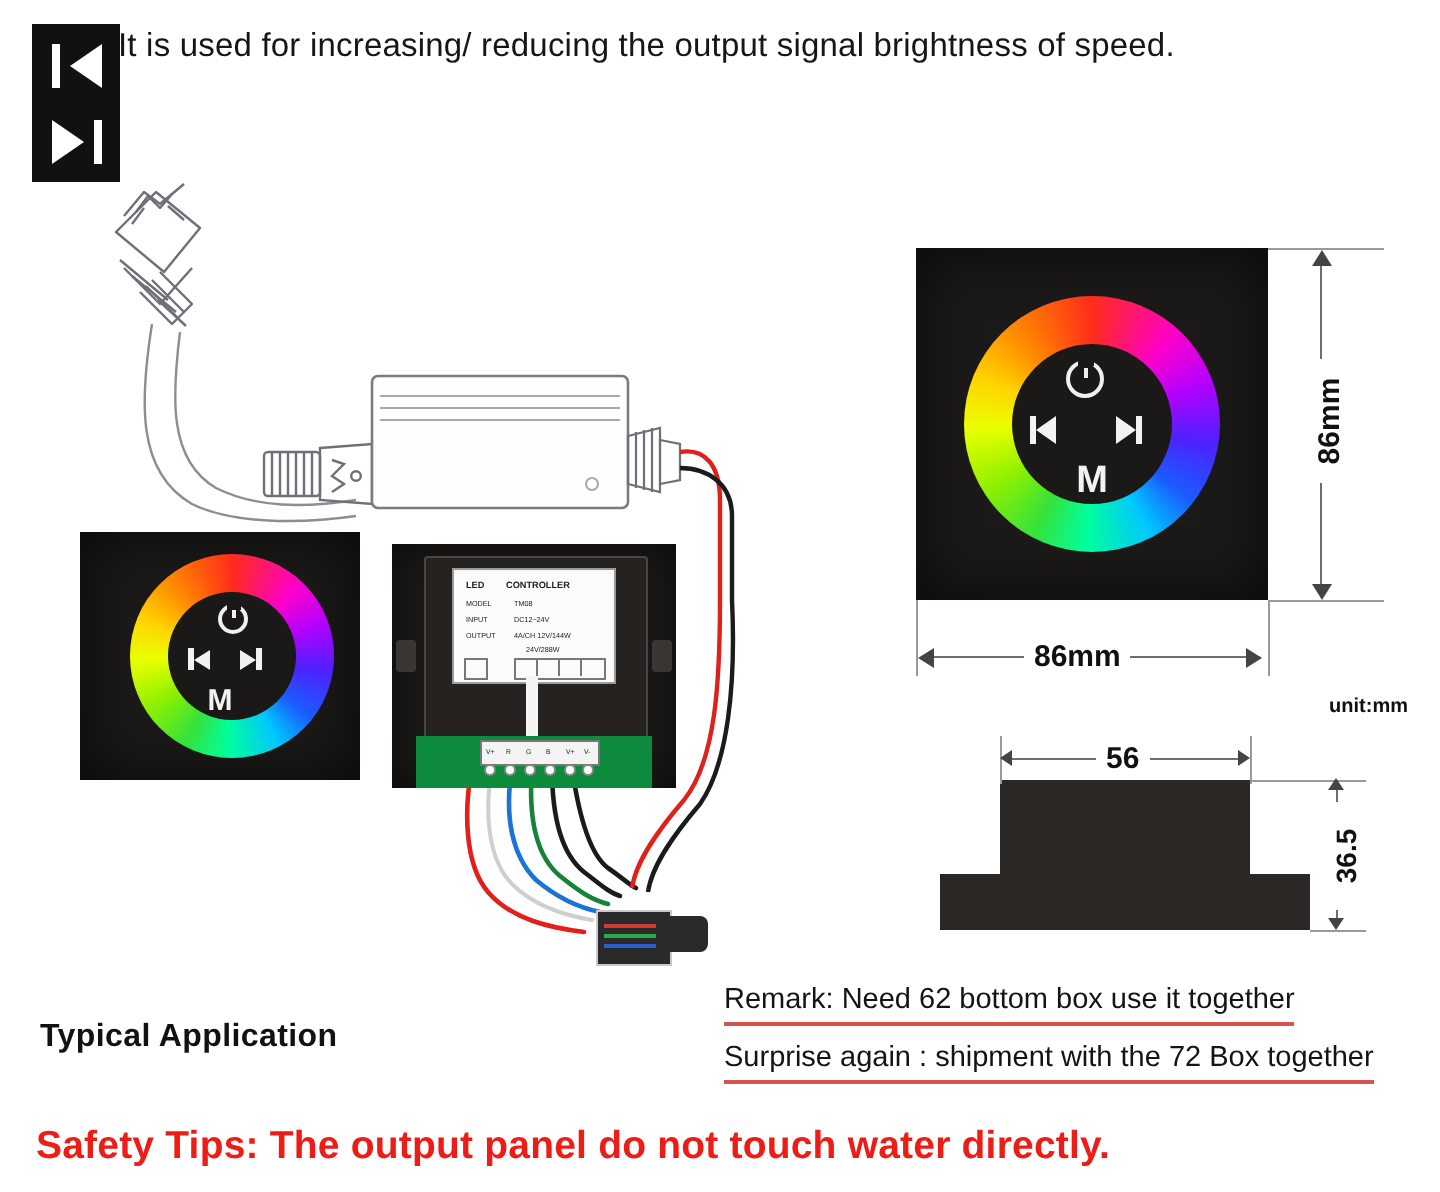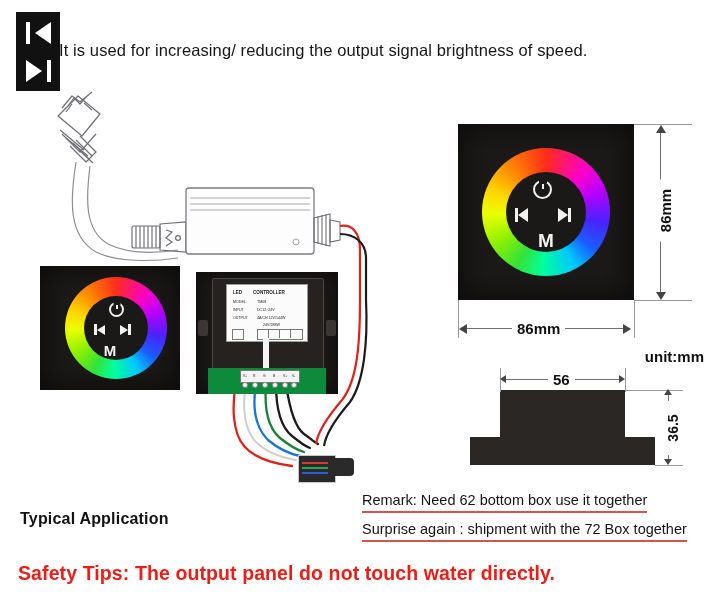--- a/index.html
+++ b/index.html
@@ -30,21 +30,21 @@
   }
   .tri-next{
     width:0;height:0;border-style:solid;
     border-width:11px 0 11px 16px;
     border-color:transparent transparent transparent #fff;
     margin-right:4px;
   }
   .bar-l{width:4px;height:22px;background:#fff;margin-right:1px;}
   .bar-r{width:4px;height:22px;background:#fff;margin-left:1px;}
   #header-text{
-    left:59px;top:40px;width:640px;
+    left:59px;top:13px;width:640px;
     font-size:16.5px;line-height:20px;color:#161616;
     letter-spacing:.1px;
   }
 
   
   .panel{
     background:#1c1a19;
     box-shadow:inset 0 0 26px 6px rgba(0,0,0,.55);
     position:absolute;
   }
@@ -115,21 +115,21 @@
   .remark{
     position:absolute;font-size:14.5px;color:#141414;
     border-bottom:2px solid #d8534f;padding-bottom:3px;white-space:nowrap;
   }
   #remark-1{left:362px;top:492px;}
   #remark-2{left:362px;top:521px;}
   #safety-tips{
     left:18px;top:562px;font-size:19.5px;font-weight:bold;
     color:#ee1c17;letter-spacing:.1px;
   }
-  #unit-label{right:16px;top:348px;font-size:15px;font-weight:bold;color:#111;}
+  #unit-label{right:16px;top:348px;font-size:10px;font-weight:bold;color:#111;}
 
   
   svg.draw{position:absolute;left:0;top:0;}
   .pcb{position:absolute;background:#0e8a3c;}
   .lbl{position:absolute;background:#fbfbfb;border:1px solid #9b9b9b;}
   .lbl-t{position:absolute;font-size:3.6px;color:#222;white-space:nowrap;font-family:"Liberation Sans",sans-serif;}
   .term{position:absolute;background:#f4f4f4;border:1px solid #777;}
   .screw{position:absolute;width:4px;height:4px;border-radius:50%;background:#fafafa;border:1px solid #888;}
   .conn{position:absolute;background:#2a2a2a;border:1px solid #c9c9c9;}
 </style>

